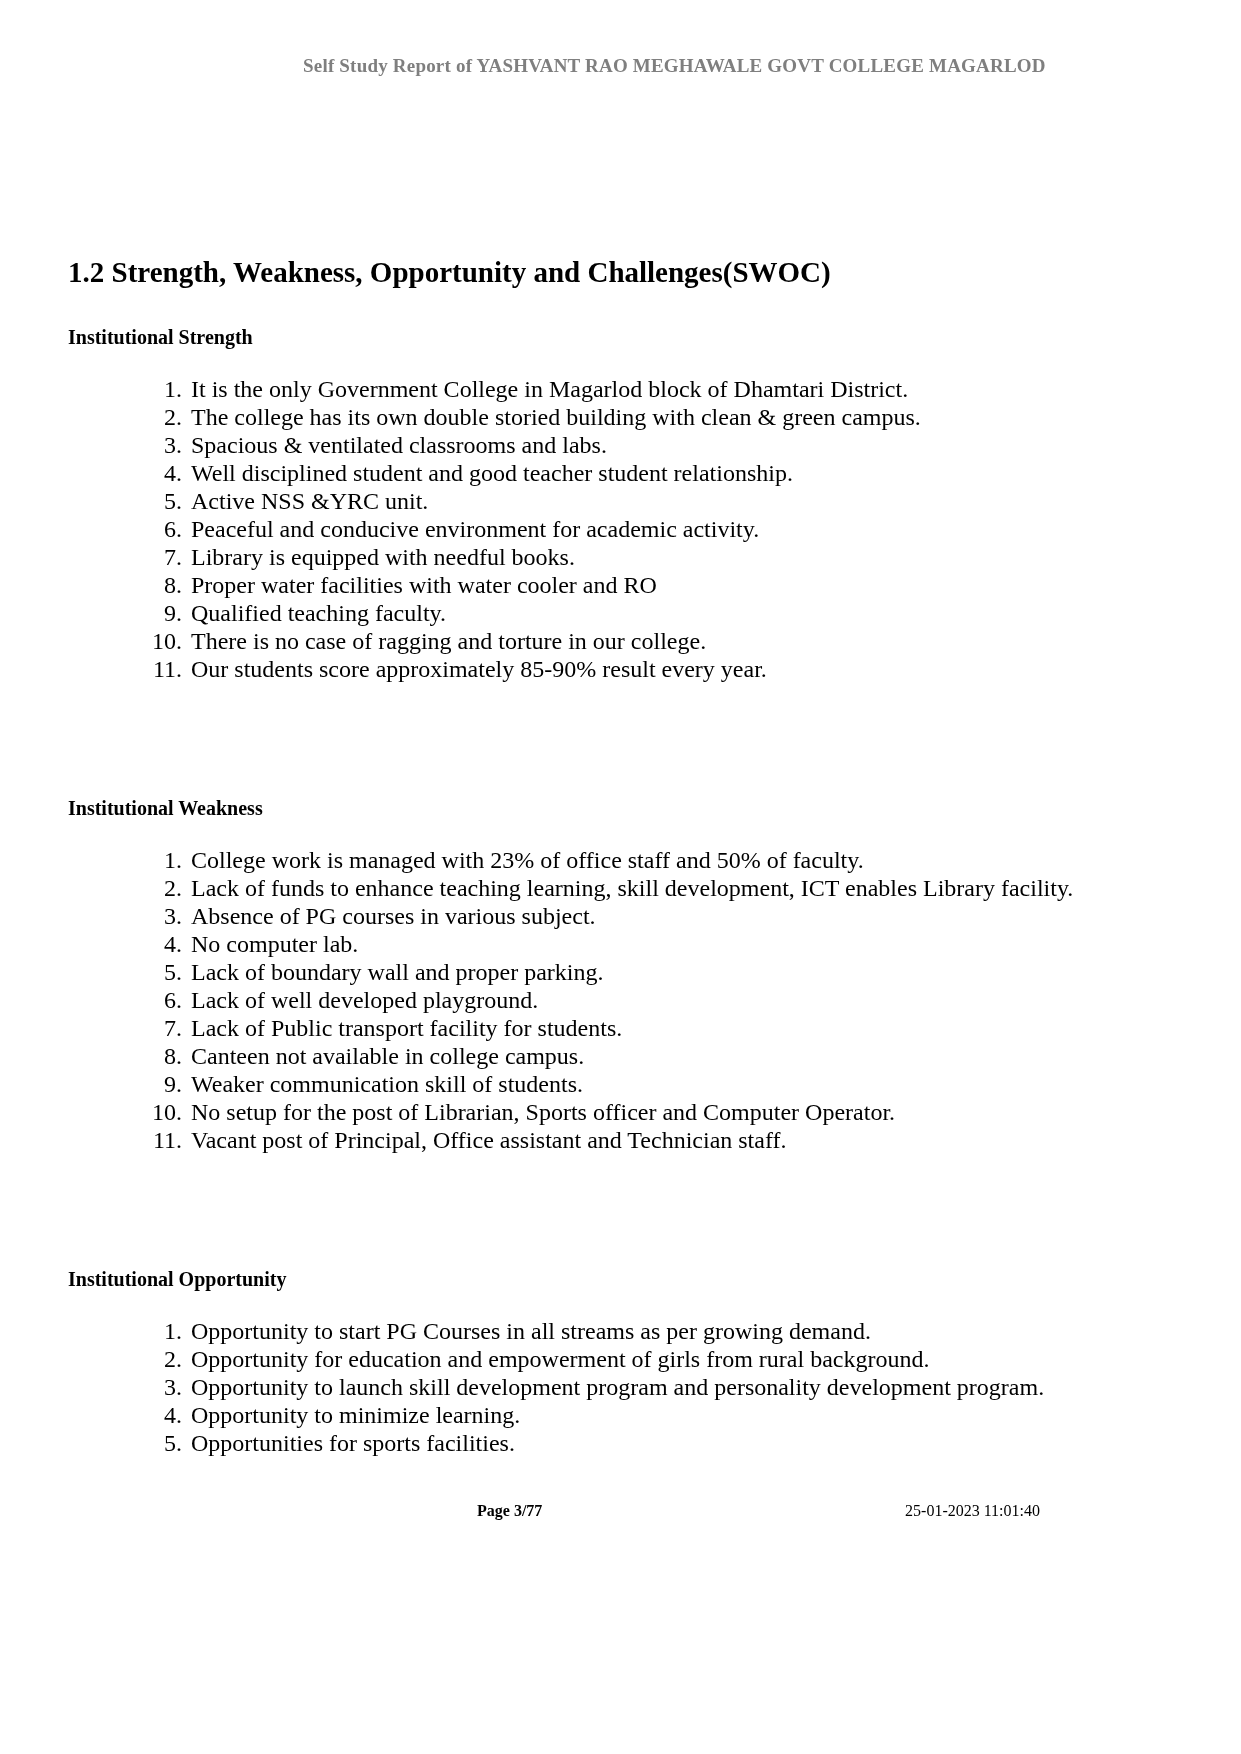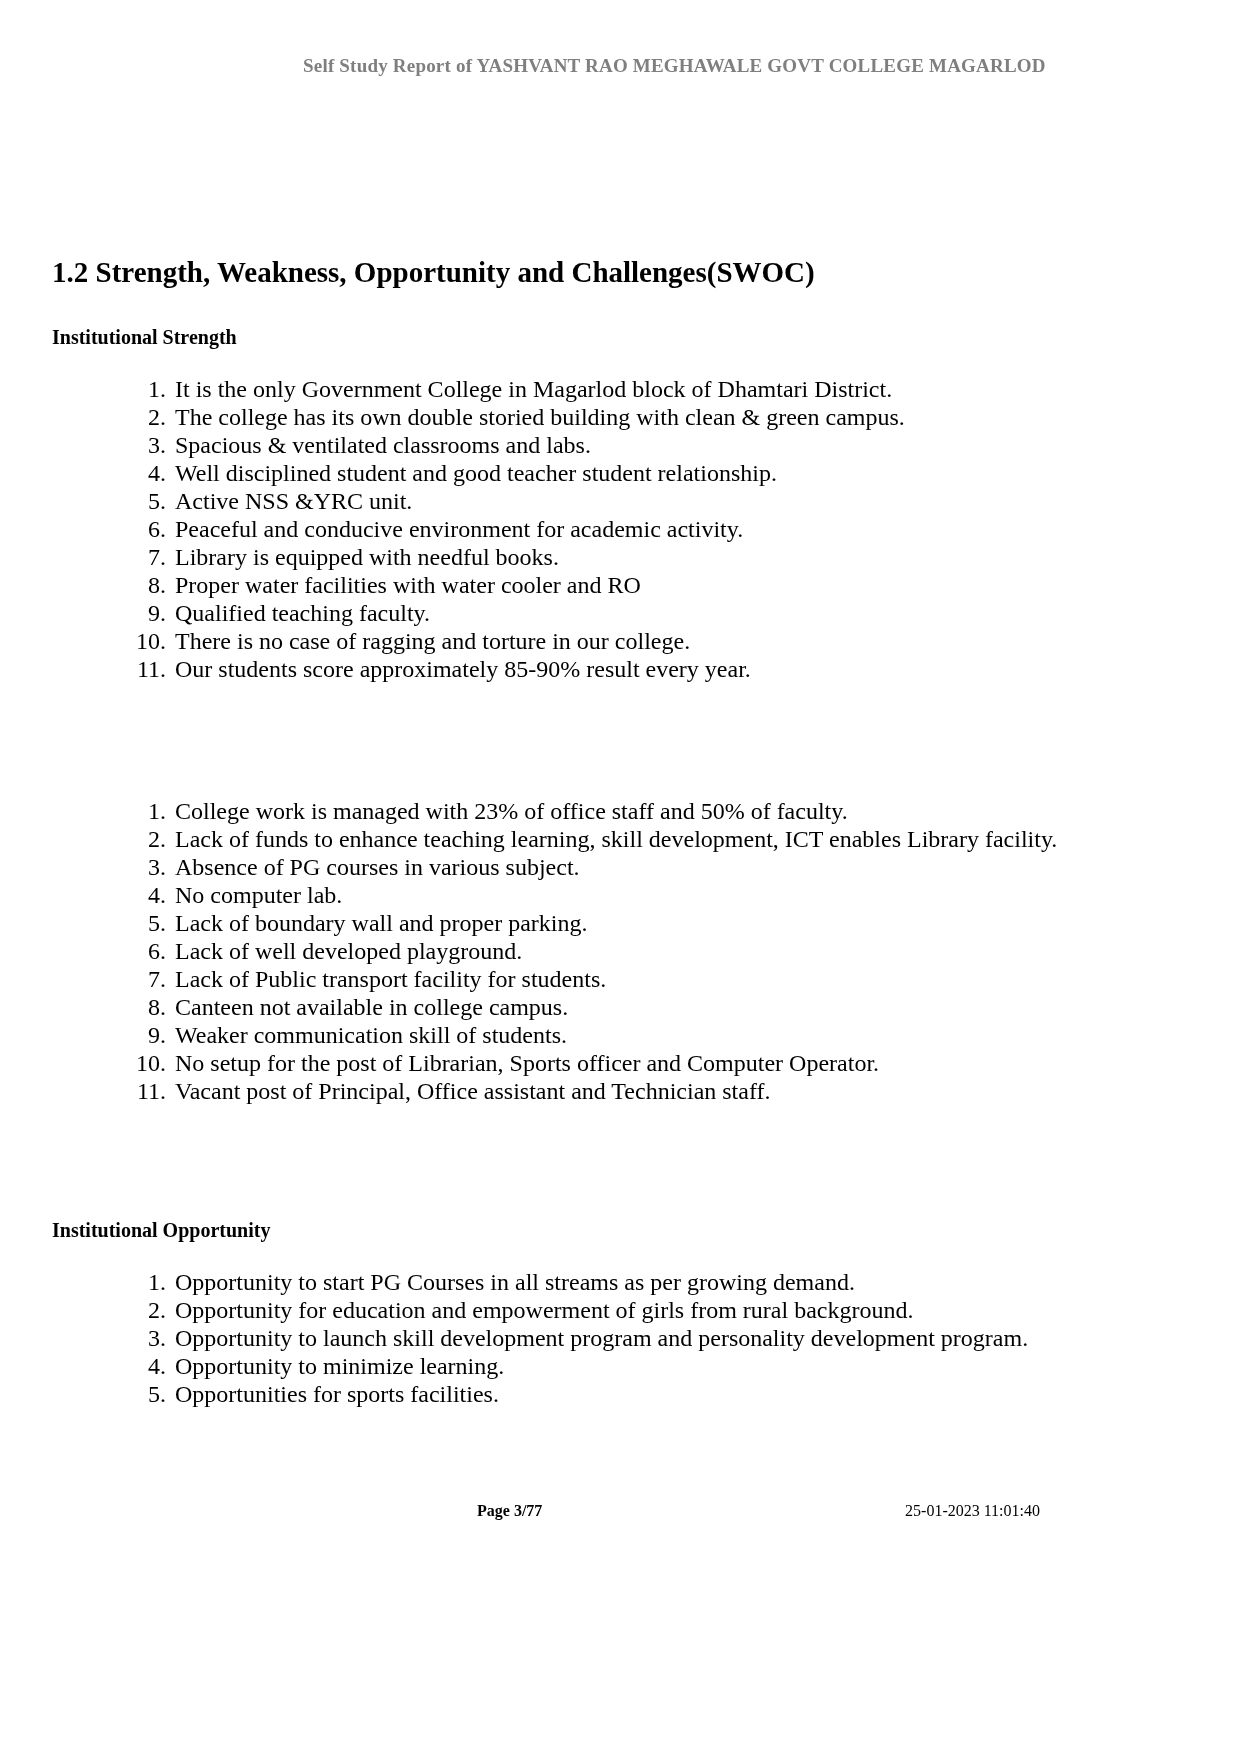--- a/index.html
+++ b/index.html
@@ -25,21 +25,21 @@
     left: 303px;
     font-size: 19px;
     font-weight: bold;
     color: var(--header_text);
     letter-spacing: 0.2px;
     white-space: nowrap;
   }
   .content {
     position: absolute;
     top: 254px;
-    left: 52px;
+    left: 68px;
     right: 60px;
   }
   .doc-title {
     font-size: 29px;
     font-weight: bold;
     line-height: 1.25;
   }
   .section { margin-top: 114px; }
   .section.first { margin-top: 36px; }
   .section-heading {
@@ -93,20 +93,21 @@
           <li>Peaceful and conducive environment for academic activity.</li>
           <li>Library is equipped with needful books.</li>
           <li>Proper water facilities with water cooler and RO</li>
           <li>Qualified teaching faculty.</li>
           <li>There is no case of ragging and torture in our college.</li>
           <li>Our students score approximately 85-90% result every year.</li>
         </ol>
     </div>
 
     <div class="section">
+      <h2 class="section-heading">Institutional Weakness</h2>
       <ol>
           <li>College work is managed with 23% of office staff and 50% of faculty.</li>
           <li>Lack of funds to enhance teaching learning, skill development, ICT enables Library facility.</li>
           <li>Absence of PG courses in various subject.</li>
           <li>No computer lab.</li>
           <li>Lack of boundary wall and proper parking.</li>
           <li>Lack of well developed playground.</li>
           <li>Lack of Public transport facility for students.</li>
           <li>Canteen not available in college campus.</li>
           <li>Weaker communication skill of students.</li>

